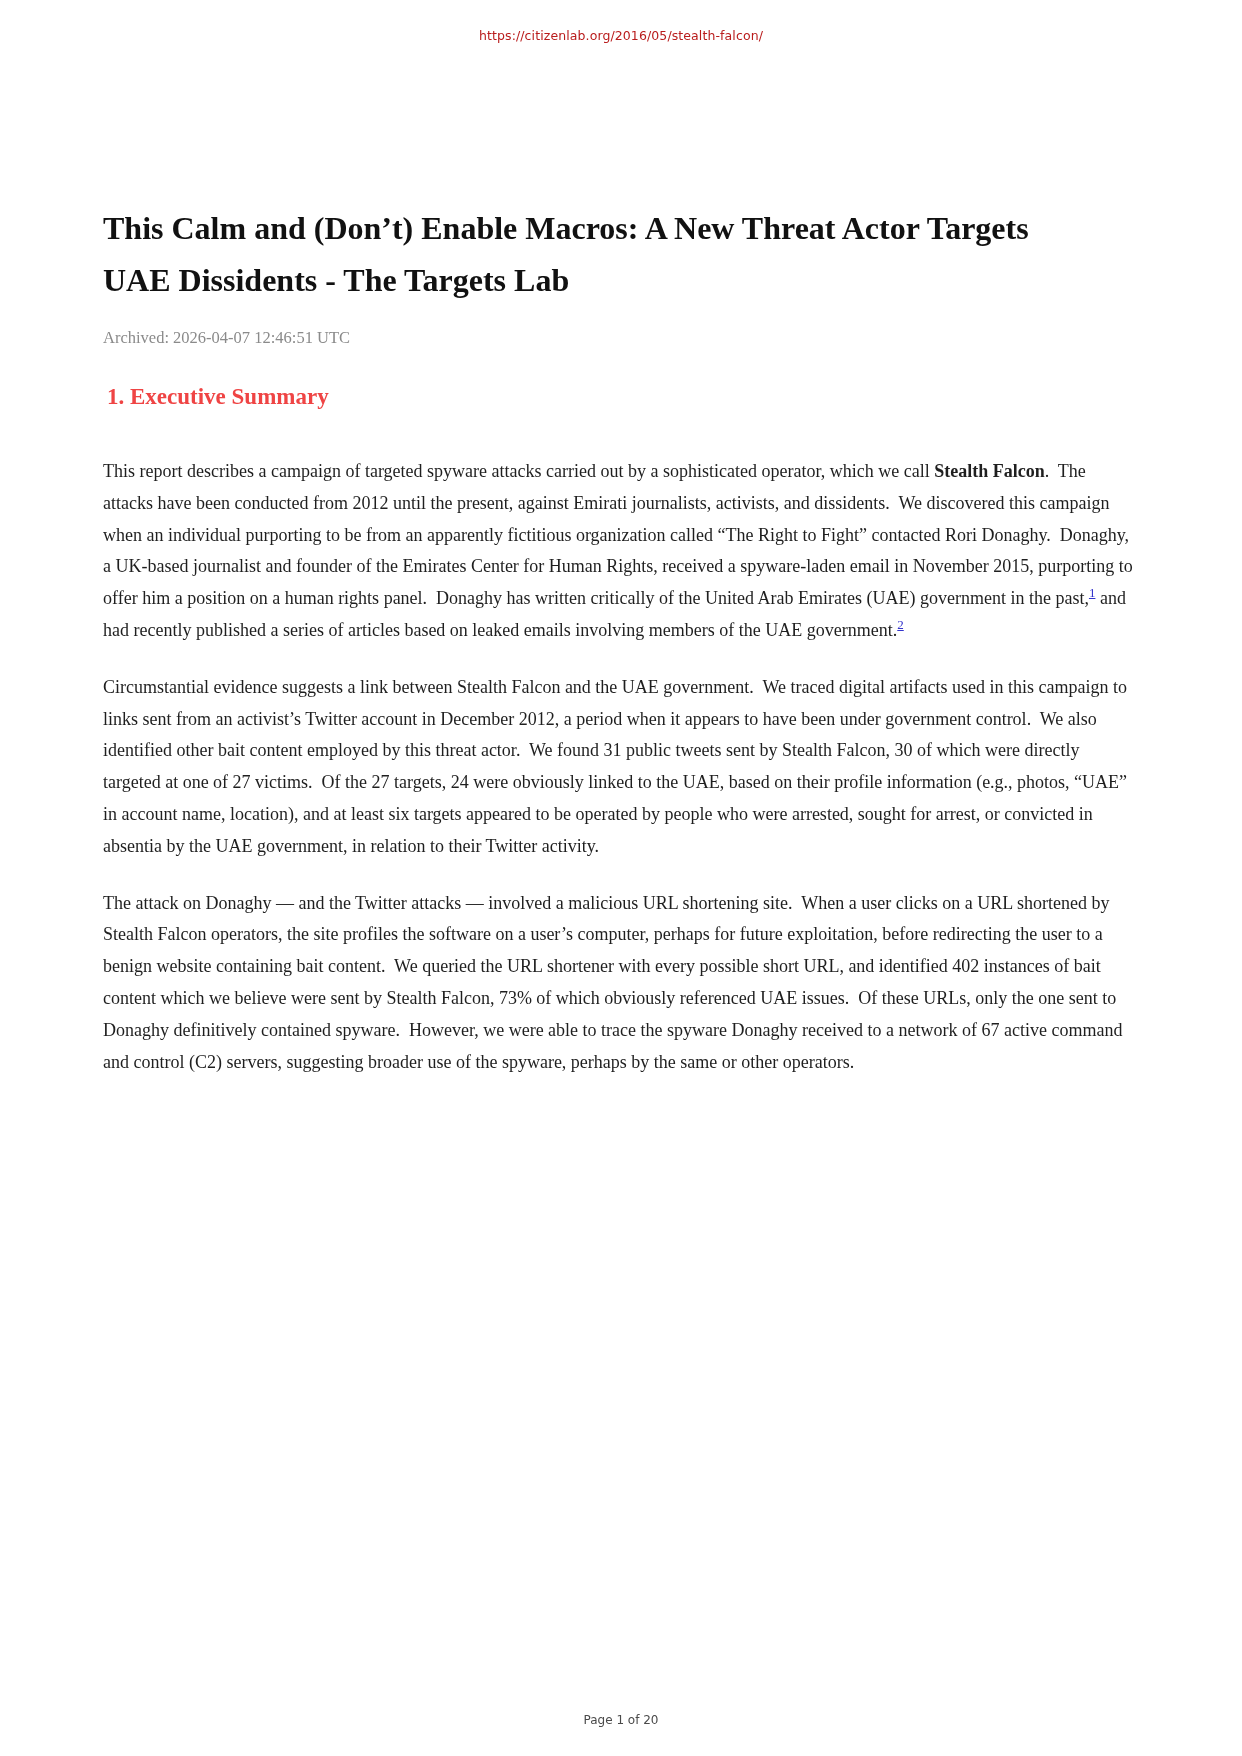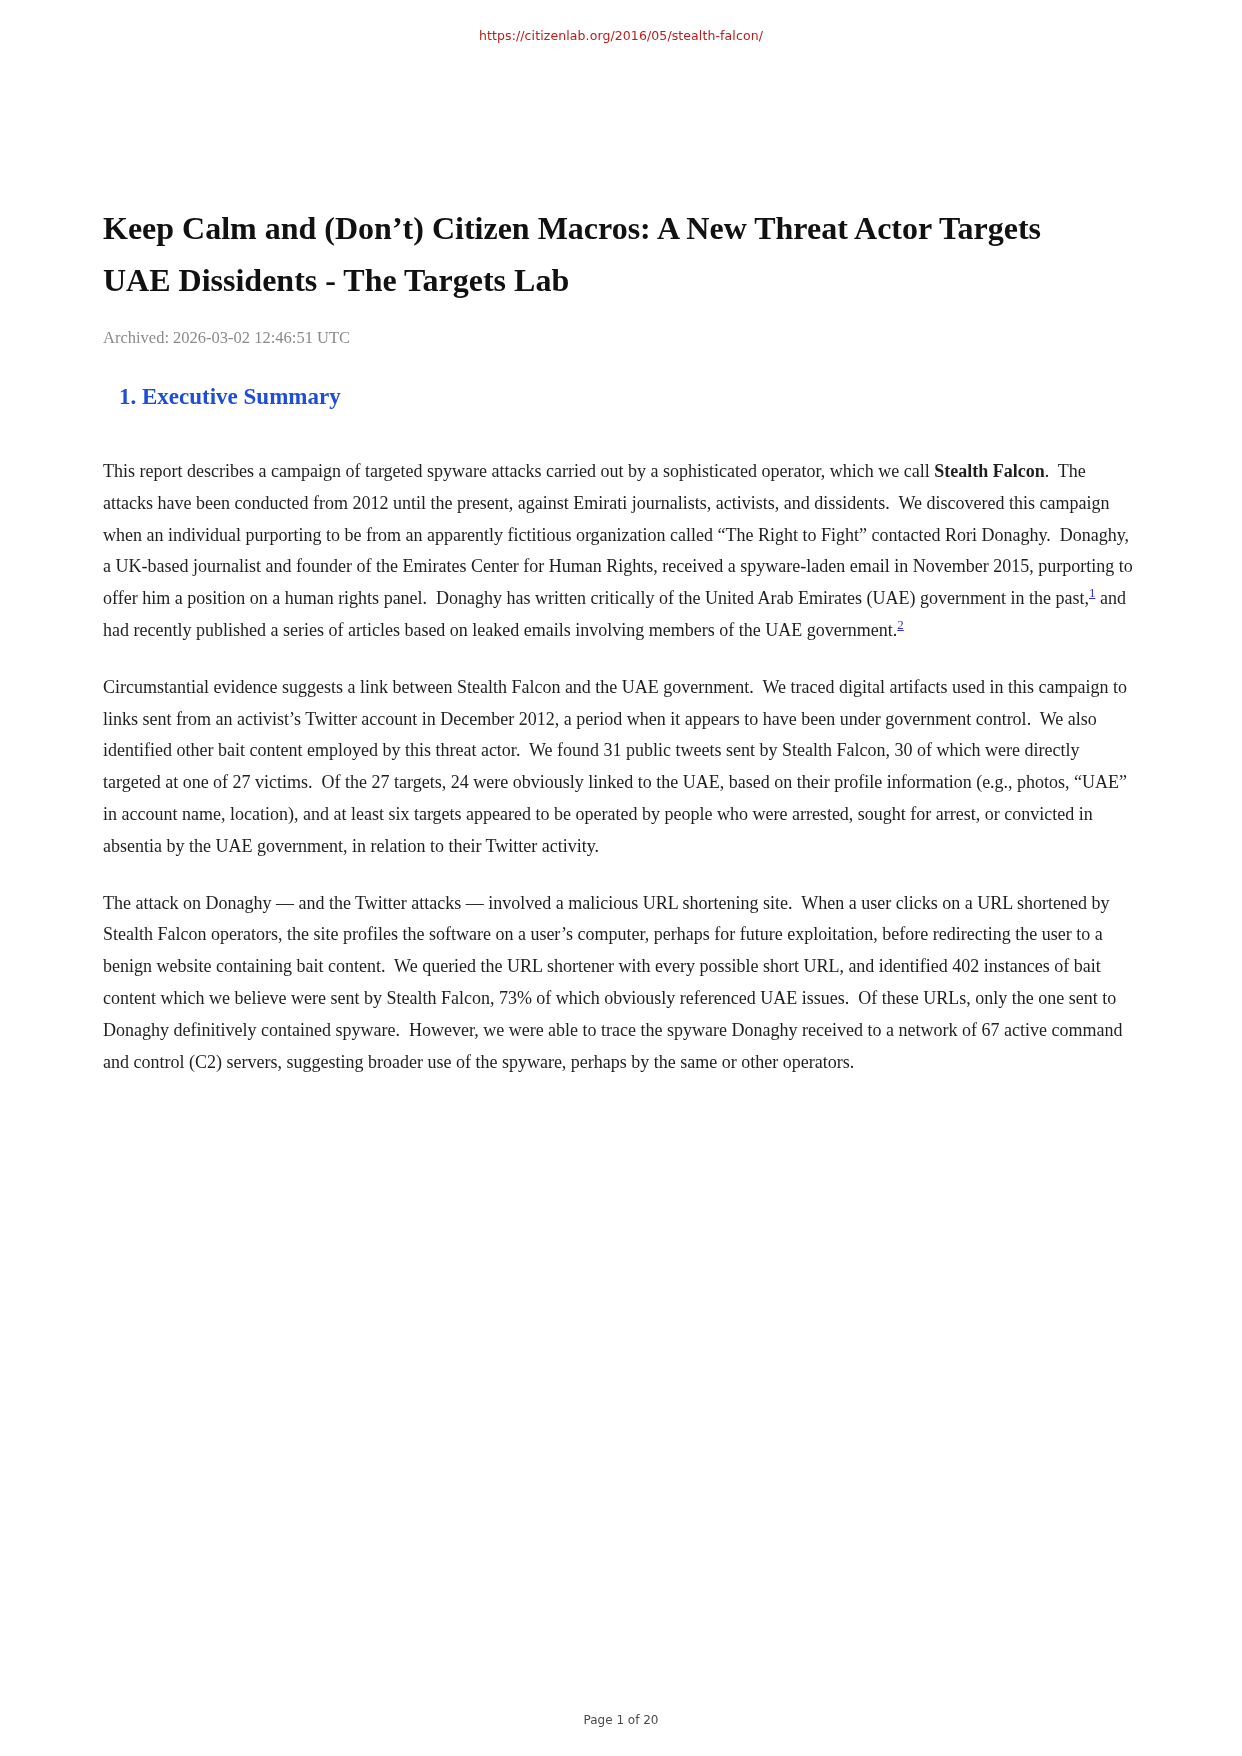--- a/index.html
+++ b/index.html
@@ -38,25 +38,25 @@
     font-weight: bold;
     color: #111111;
   }
   .archived-line {
     margin-top: 20px;
     font-size: 16.5px;
     line-height: 24px;
     color: #8a8a8a;
   }
   .section-heading {
-    margin: 32px 0 0 16px;
+    margin: 32px 0 0 4px;
     font-size: 23px;
     line-height: 30px;
     font-weight: bold;
-    color: #1d4ed8;
+    color: #ef4444;
   }
   .body-para {
     margin: 25px 0 0 0;
     font-size: 18px;
     line-height: 31.8px;
     color: #1f1f1f;
     white-space: pre-wrap;
   }
   .body-para:first-of-type {
     margin-top: 44px;
@@ -83,25 +83,25 @@
   }
 </style>
 </head>
 <body>
 
 <div class="url-header">https://citizenlab.org/2016/05/stealth-falcon/</div>
 
 <div class="content">
 
   <h1 class="doc-title">
-    <div>Keep Calm and (Don’t) Citizen Macros: A New Threat Actor Targets</div>
+    <div>This Calm and (Don’t) Enable Macros: A New Threat Actor Targets</div>
     <div>UAE Dissidents - The Targets Lab</div>
   </h1>
 
-  <div class="archived-line">Archived: 2026-03-02 12:46:51 UTC</div>
+  <div class="archived-line">Archived: 2026-04-07 12:46:51 UTC</div>
 
   <h2 class="section-heading">1. Executive Summary</h2>
 
   <div>
       <p class="body-para"><span class="text-run">This report describes a campaign of targeted spyware attacks carried out by a sophisticated operator, which we call </span><span class="bold-run">Stealth Falcon</span><span class="text-run">.  The attacks have been conducted from 2012 until the present, against Emirati journalists, activists, and dissidents.  We discovered this campaign when an individual purporting to be from an apparently fictitious organization called “The Right to Fight” contacted Rori Donaghy.  Donaghy, a UK-based journalist and founder of the Emirates Center for Human Rights, received a spyware-laden email in November 2015, purporting to offer him a position on a human rights panel.  Donaghy has written critically of the United Arab Emirates (UAE) government in the past,</span><a class="footnote-link" href="#" style="color: rgb(51, 51, 204);">1</a><span class="text-run"> and had recently published a series of articles based on leaked emails involving members of the UAE government.</span><a class="footnote-link" href="#" style="color: rgb(51, 51, 204);">2</a></p>
       <p class="body-para"><span class="text-run">Circumstantial evidence suggests a link between Stealth Falcon and the UAE government.  We traced digital artifacts used in this campaign to links sent from an activist’s Twitter account in December 2012, a period when it appears to have been under government control.  We also identified other bait content employed by this threat actor.  We found 31 public tweets sent by Stealth Falcon, 30 of which were directly targeted at one of 27 victims.  Of the 27 targets, 24 were obviously linked to the UAE, based on their profile information (e.g., photos, “UAE” in account name, location), and at least six targets appeared to be operated by people who were arrested, sought for arrest, or convicted in absentia by the UAE government, in relation to their Twitter activity.</span></p>
       <p class="body-para"><span class="text-run">The attack on Donaghy — and the Twitter attacks — involved a malicious URL shortening site.  When a user clicks on a URL shortened by Stealth Falcon operators, the site profiles the software on a user’s computer, perhaps for future exploitation, before redirecting the user to a benign website containing bait content.  We queried the URL shortener with every possible short URL, and identified 402 instances of bait content which we believe were sent by Stealth Falcon, 73% of which obviously referenced UAE issues.  Of these URLs, only the one sent to Donaghy definitively contained spyware.  However, we were able to trace the spyware Donaghy received to a network of 67 active command and control (C2) servers, suggesting broader use of the spyware, perhaps by the same or other operators.</span></p>
     </div>
 
 </div>

